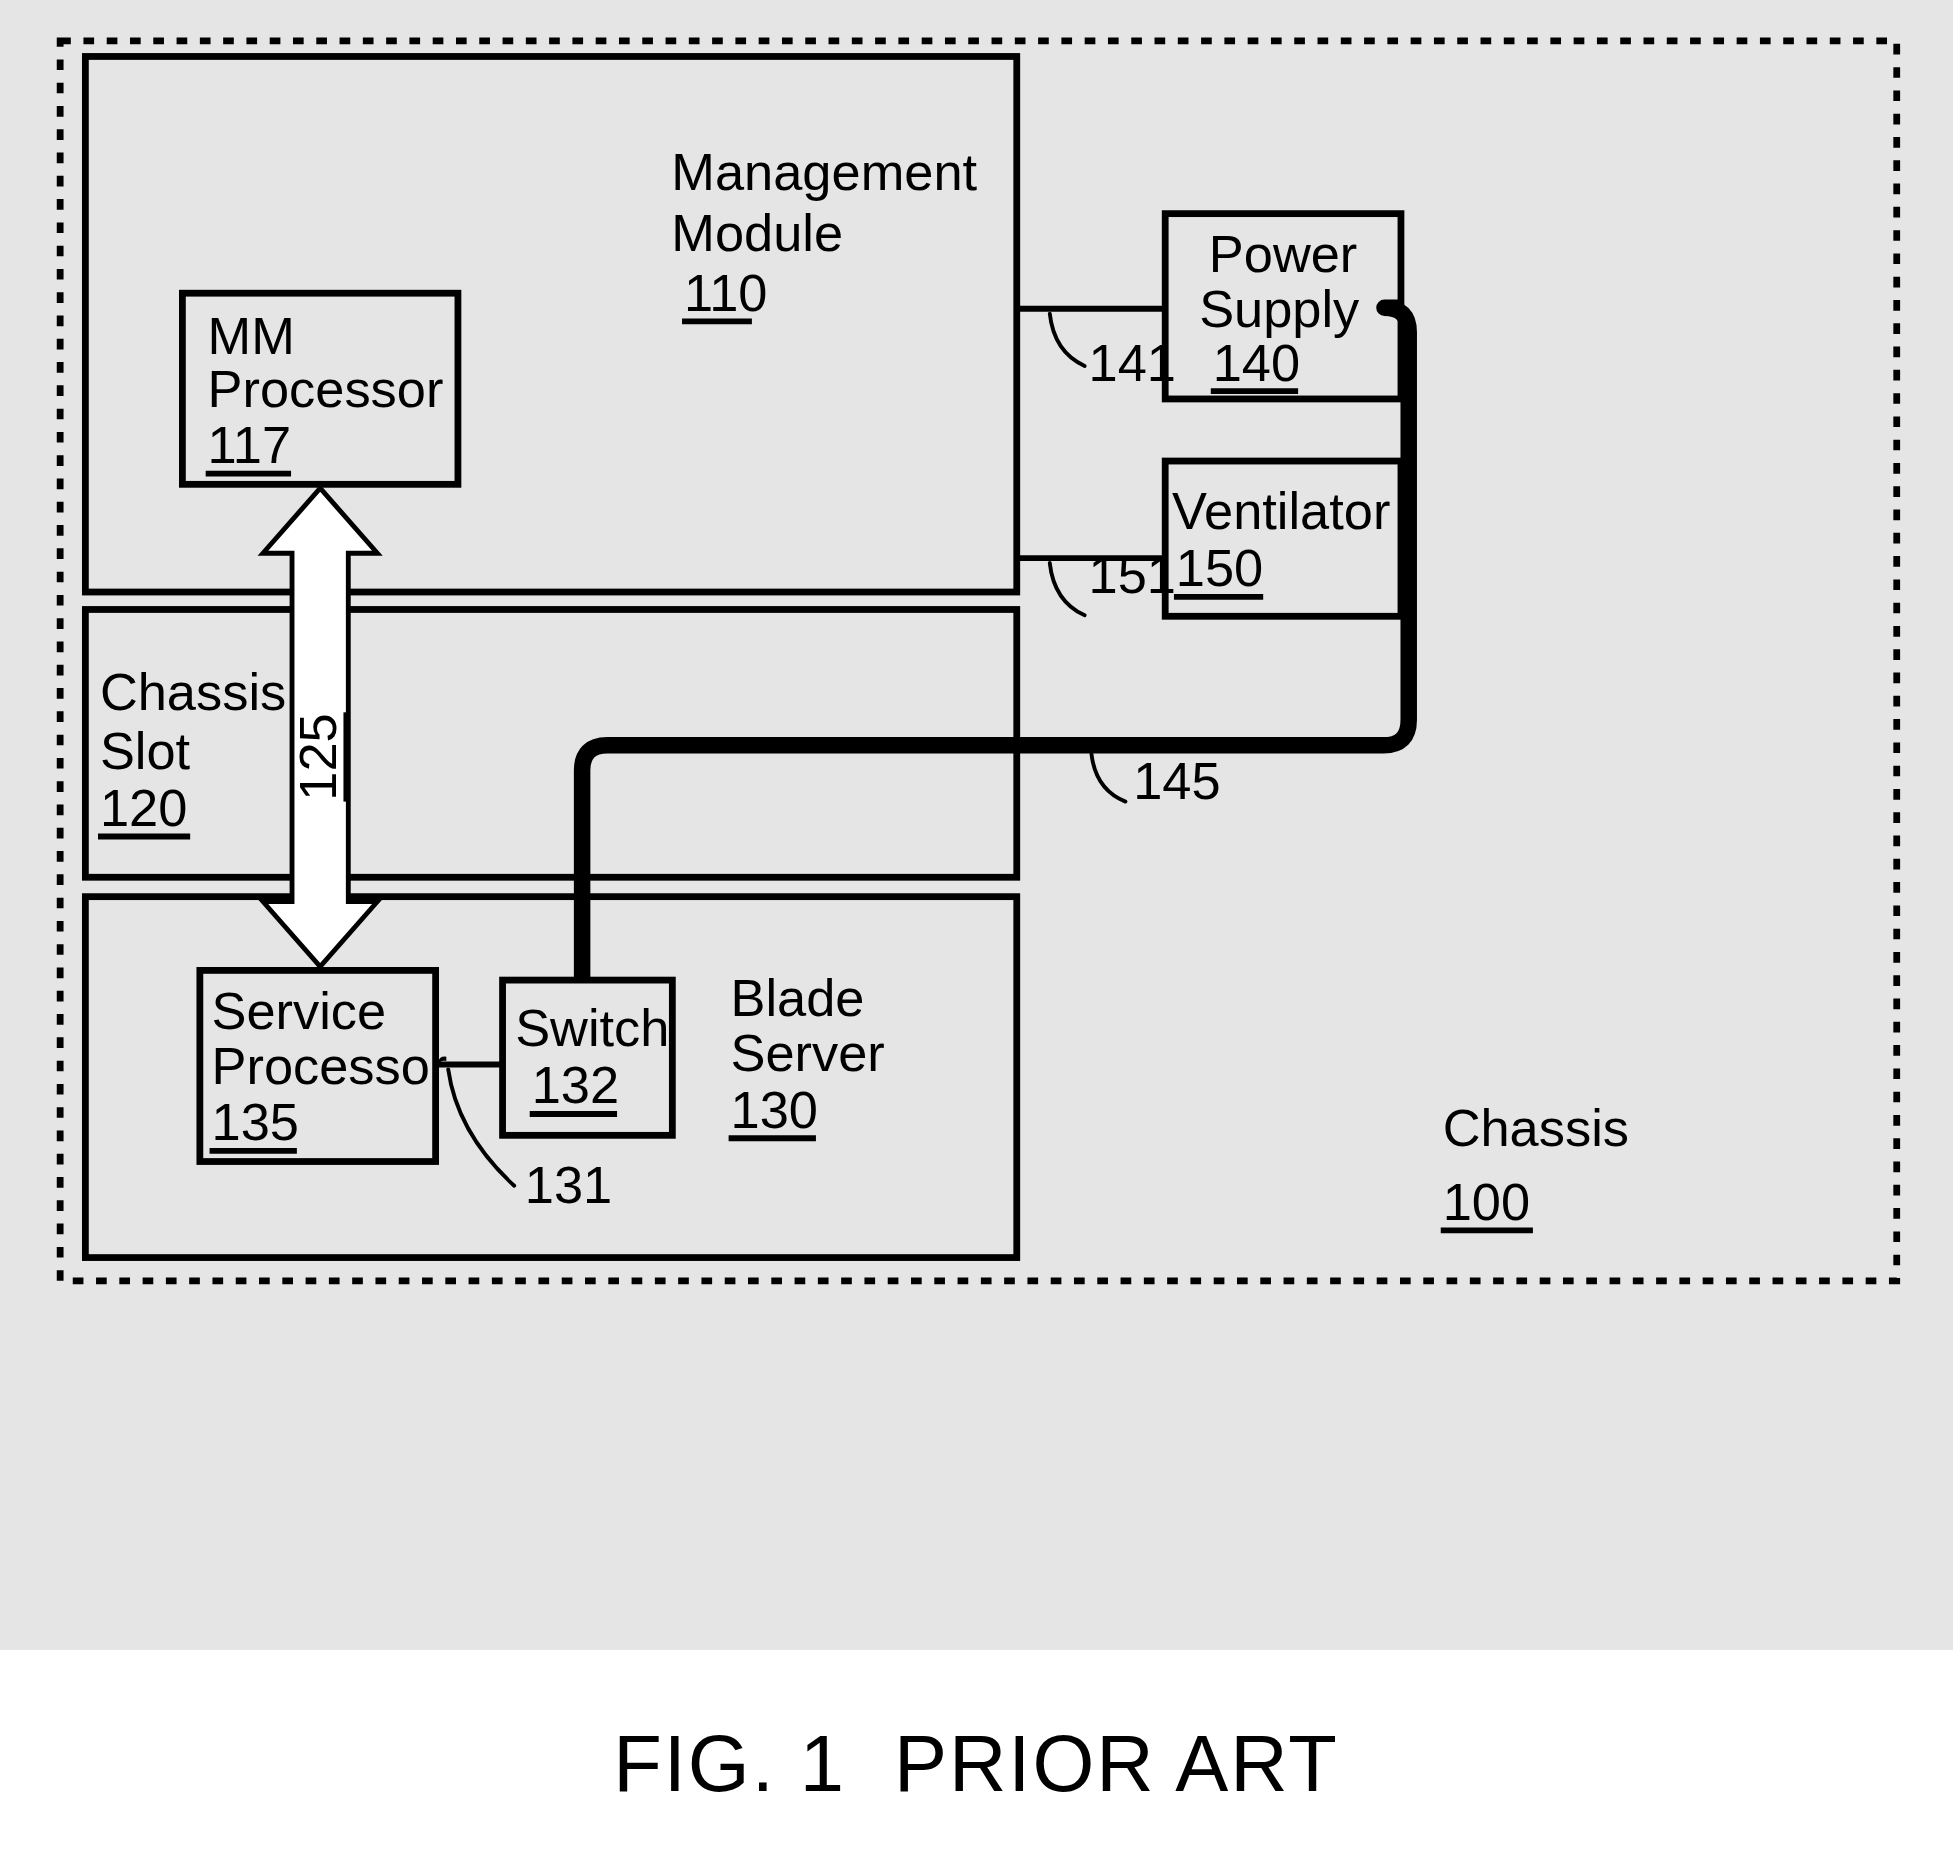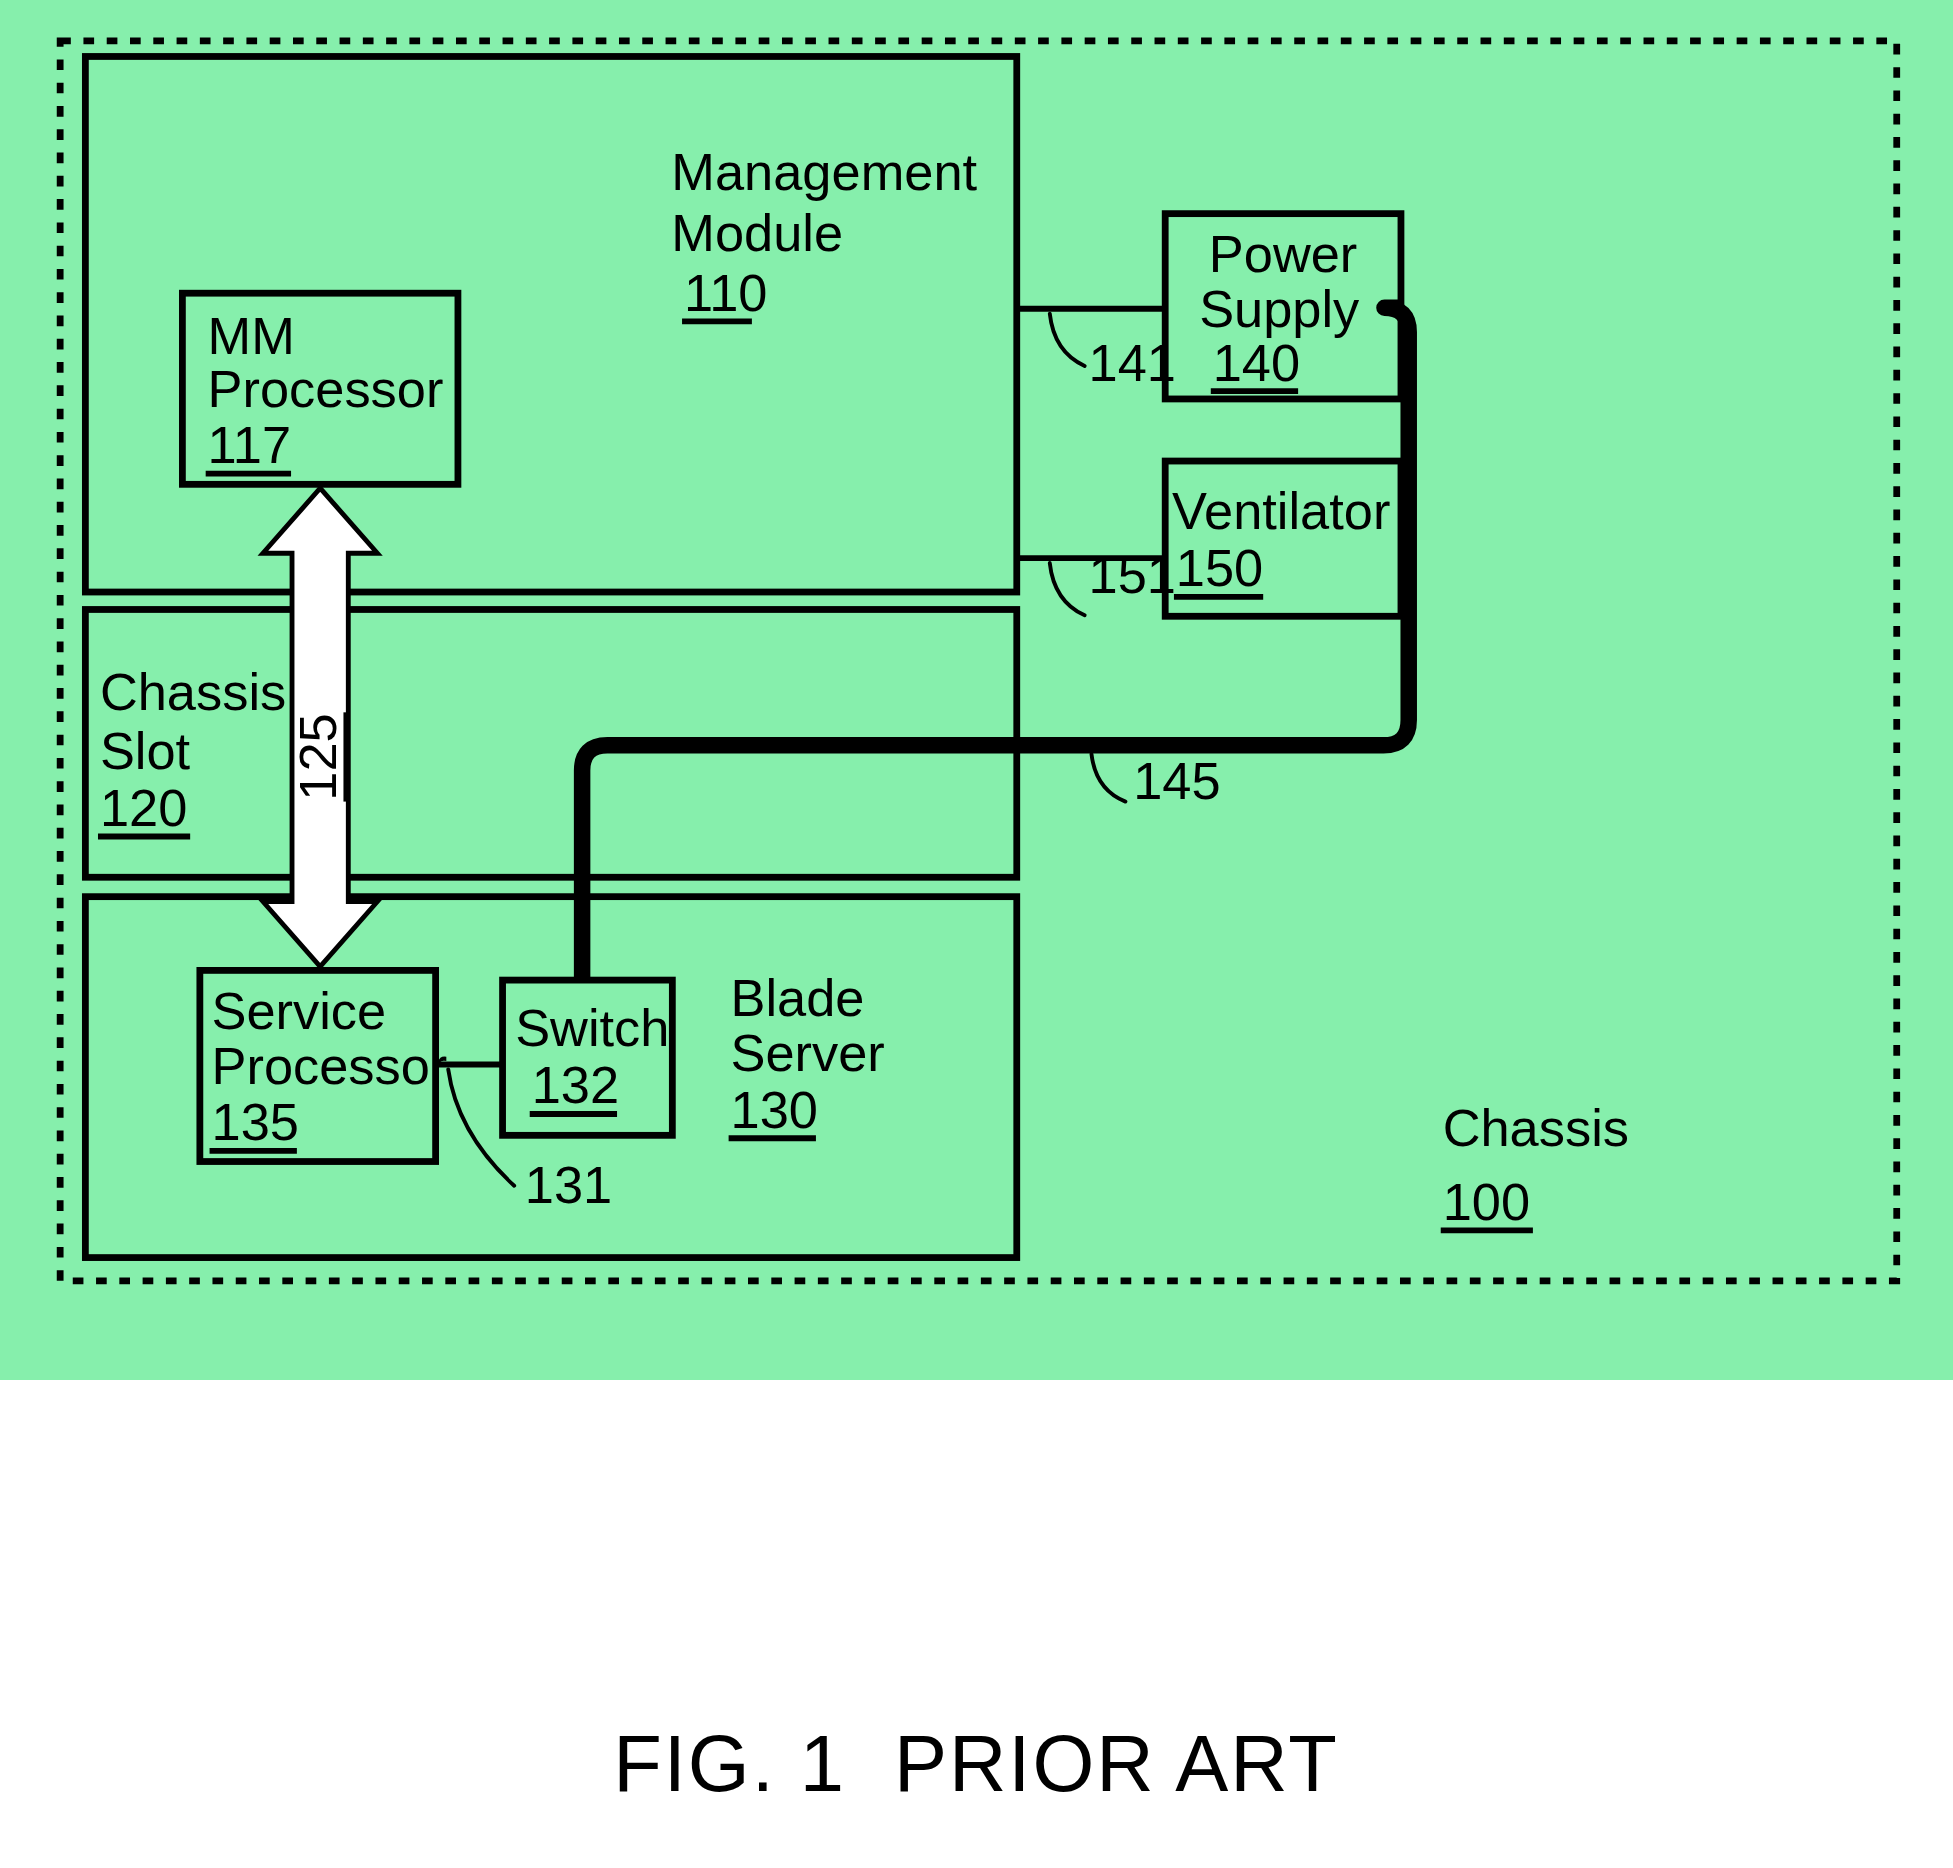--- a/index.html
+++ b/index.html
@@ -11,22 +11,22 @@
   body {
     width: 1953px;
     height: 1869px;
     font-family: "Liberation Sans", sans-serif;
     color: #000000;
     overflow: hidden;
   }
   #figure-root {
     position: relative;
     width: 1953px;
-    height: 1380px;
-    background: #86efac;
+    height: 1650px;
+    background: #e5e5e5;
   }
   svg#diagram {
     position: absolute;
     top: 0;
     left: 0;
     width: 1953px;
     height: 1869px;
     display: block;
   }
   .box-stroke {

